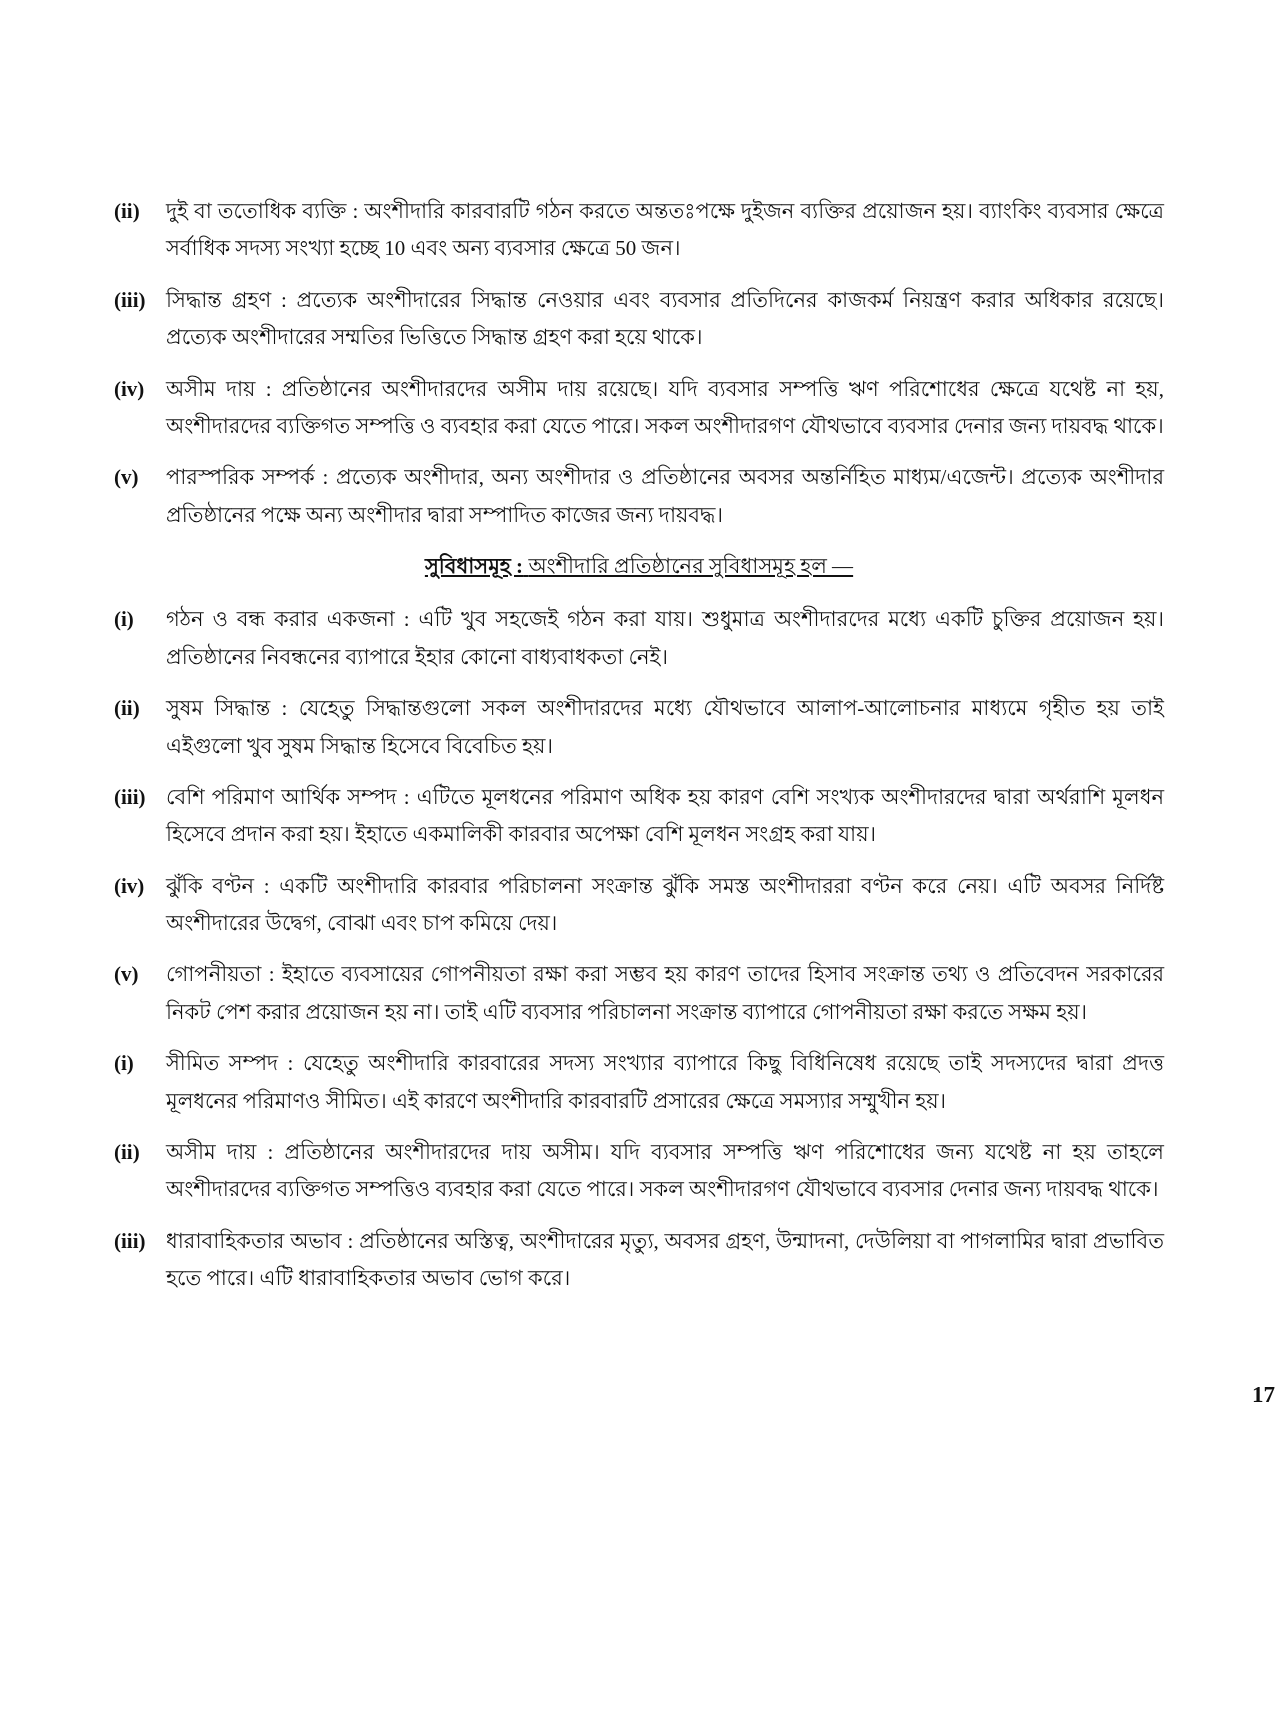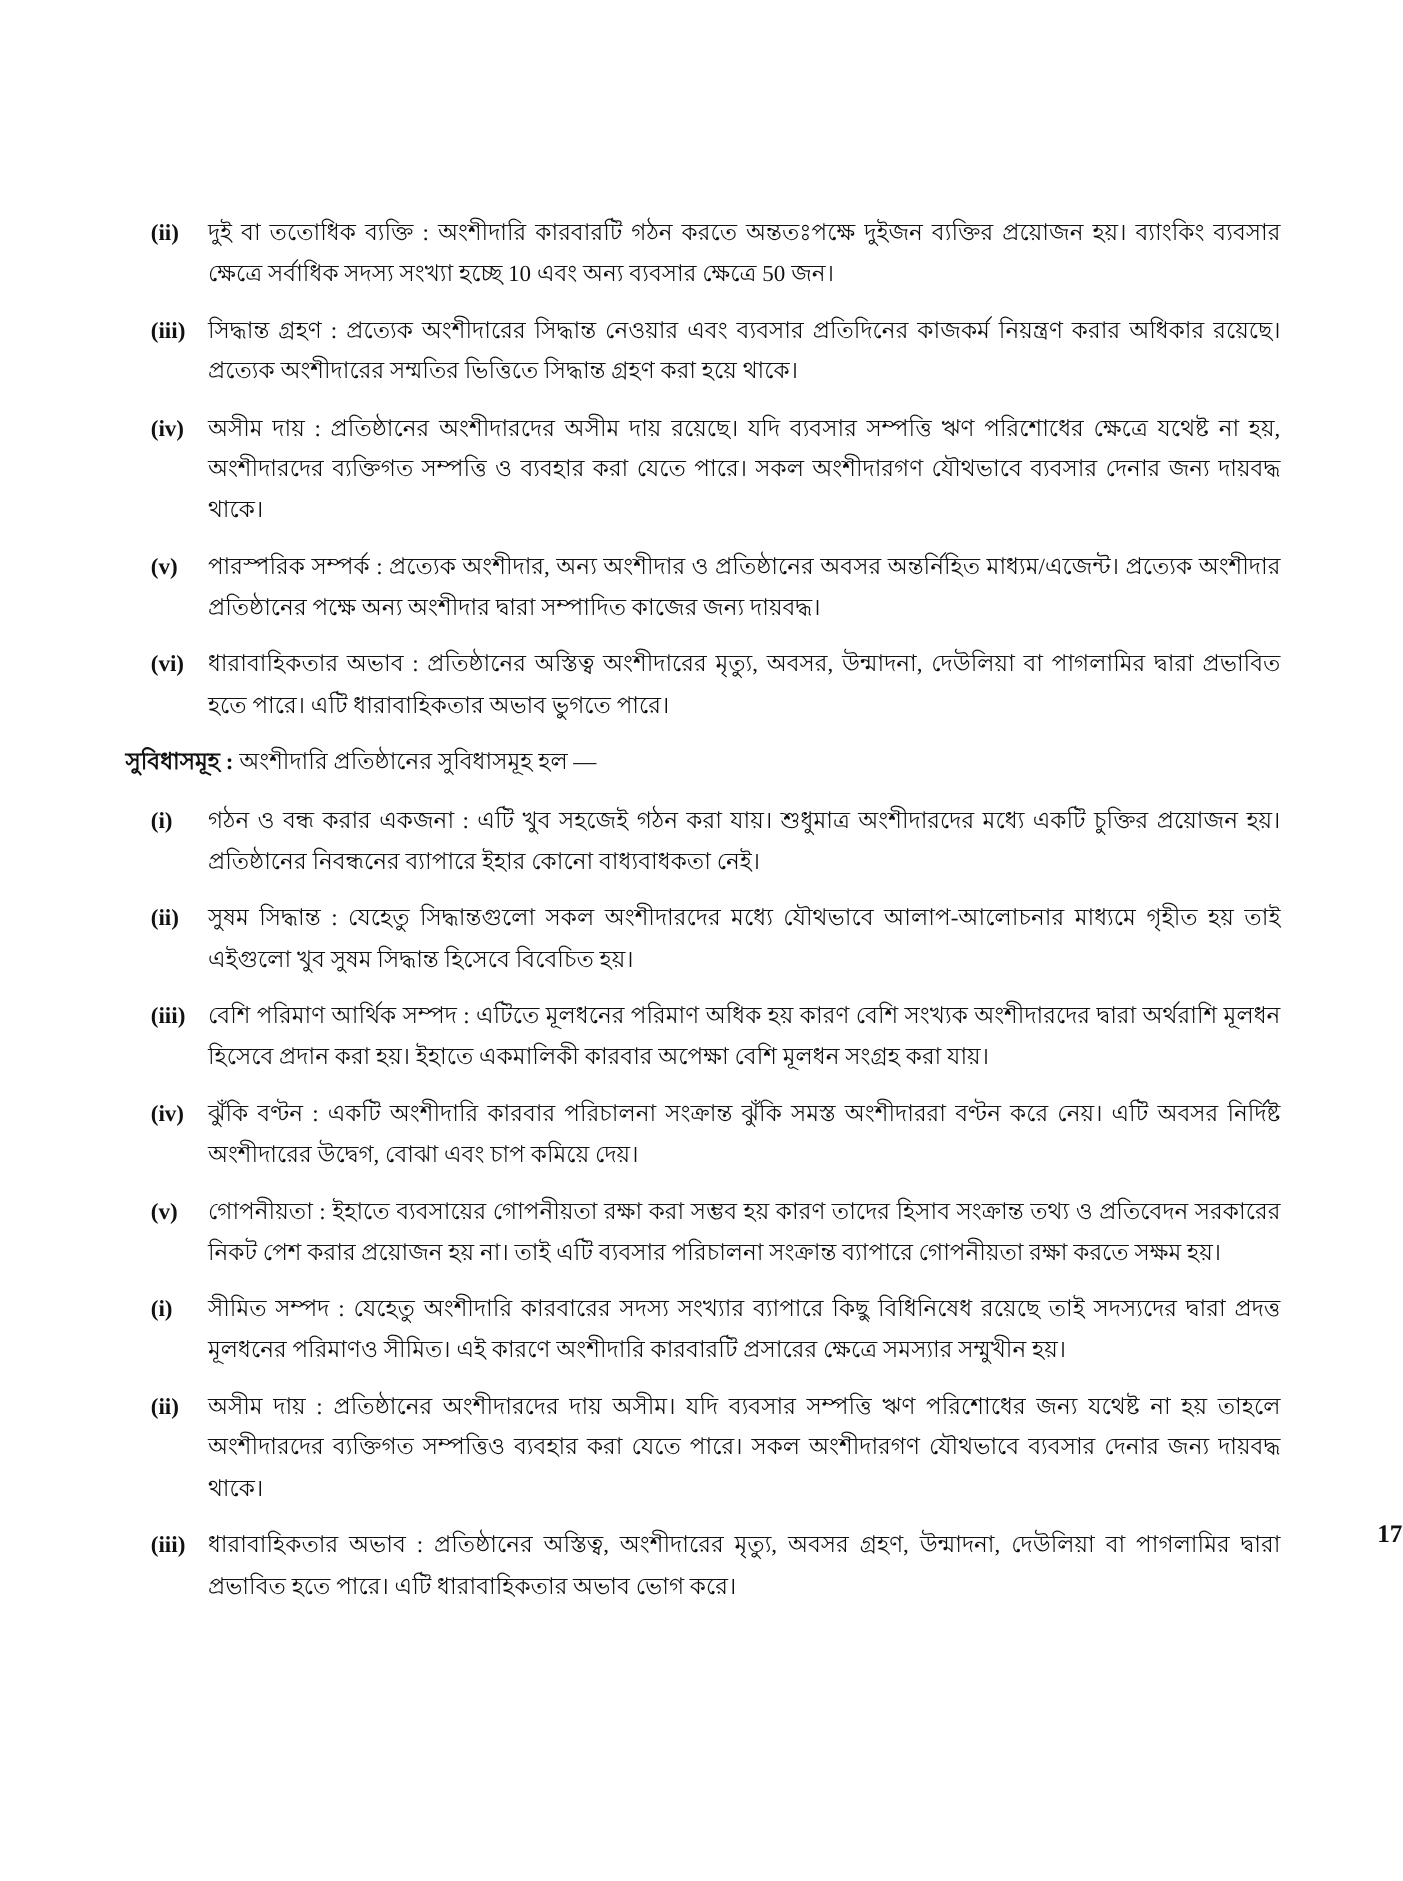--- a/index.html
+++ b/index.html
@@ -26,32 +26,32 @@
   }
   .item {
     display: flex;
     align-items: flex-start;
     margin-bottom: 14px;
   }
   .marker {
     flex: 0 0 52px;
     font-weight: bold;
     white-space: nowrap;
-    margin-left: 23px;
   }
   .item-text {
     flex: 1;
     text-align: justify;
   }
   .title {
     font-weight: normal;
   }
   .section-heading {
     margin: 4px 0 16px 0;
-    text-align: left;
+    text-align: center;
+    text-decoration: underline;
   }
   .heading-bold {
     font-weight: bold;
   }
   .page-number {
     position: absolute;
     top: 1382px;
     left: 0;
     width: 100%;
     text-align: right;
@@ -90,27 +90,20 @@
     </div>
 
     <div class="item">
       <div class="marker">(v)</div>
       <div class="item-text">
         <span class="title">পারস্পরিক সম্পর্ক :</span>
         <span>প্রত্যেক অংশীদার, অন্য অংশীদার ও প্রতিষ্ঠানের অবসর অন্তর্নিহিত মাধ্যম/এজেন্ট। প্রত্যেক অংশীদার প্রতিষ্ঠানের পক্ষে অন্য অংশীদার দ্বারা সম্পাদিত কাজের জন্য দায়বদ্ধ।</span>
       </div>
     </div>
 
-    <div class="item">
-      <div class="marker">(vi)</div>
-      <div class="item-text">
-        <span class="title">ধারাবাহিকতার অভাব :</span>
-        <span>প্রতিষ্ঠানের অস্তিত্ব অংশীদারের মৃত্যু, অবসর, উন্মাদনা, দেউলিয়া বা পাগলামির দ্বারা প্রভাবিত হতে পারে। এটি ধারাবাহিকতার অভাব ভুগতে পারে।</span>
-      </div>
-    </div>
 
     <div class="section-heading">
       <span class="heading-bold">সুবিধাসমূহ :</span>
       <span>অংশীদারি প্রতিষ্ঠানের সুবিধাসমূহ হল —</span>
     </div>
 
     <div class="item">
       <div class="marker">(i)</div>
       <div class="item-text">
         <span class="title">গঠন ও বন্ধ করার একজনা :</span>

